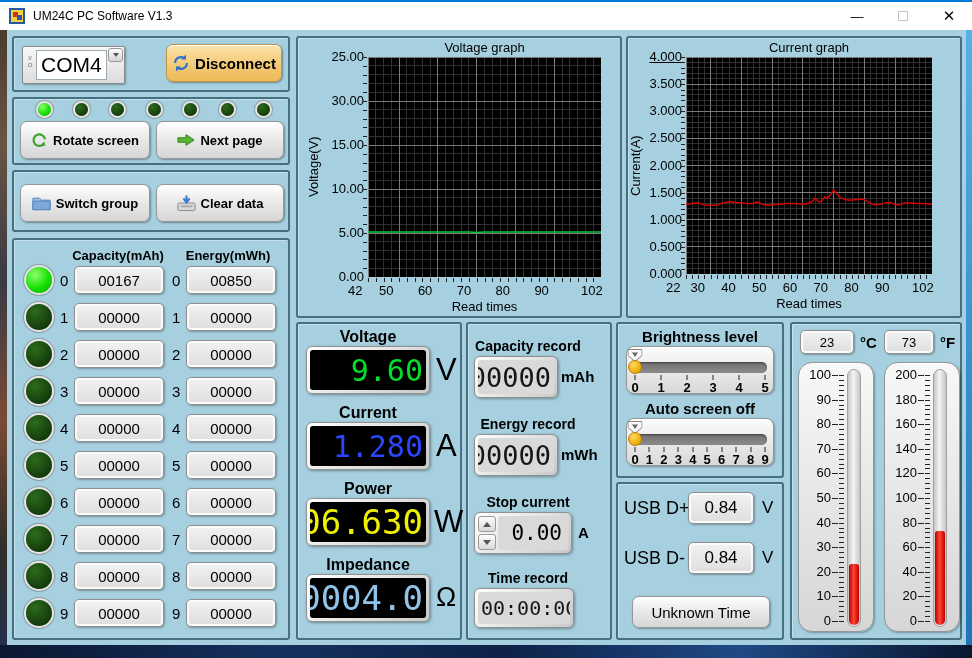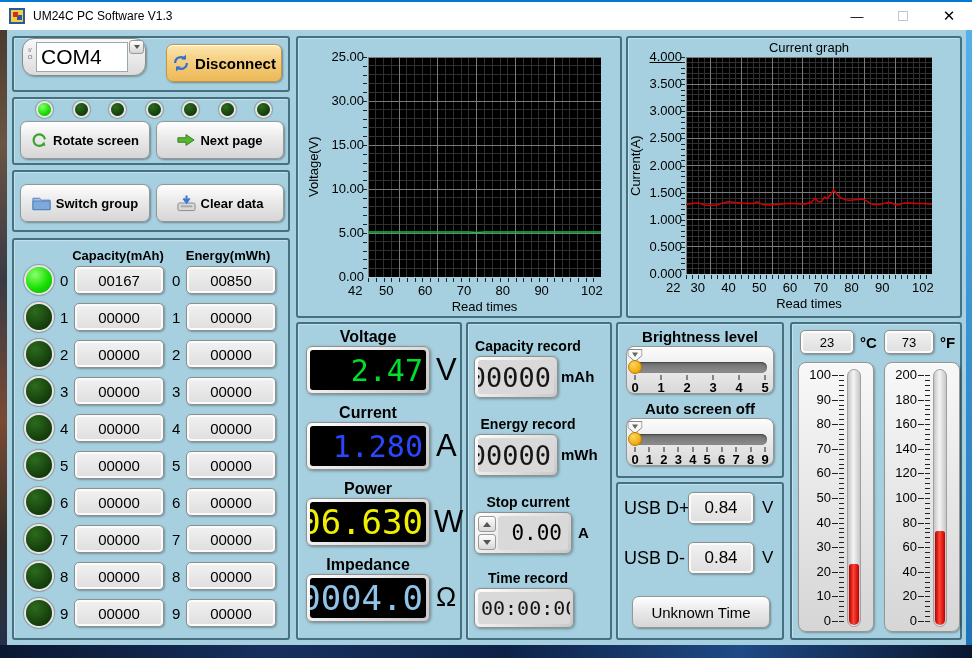--- a/index.html
+++ b/index.html
@@ -54,37 +54,37 @@
   .tri-down{width:0;height:0;border-left:4px solid transparent;border-right:4px solid transparent;border-top:5px solid #555}
   .spin-val{flex:1;background:#d9d9d9;border-radius:3px;display:flex;align-items:center;justify-content:flex-end;font-family:"DejaVu Sans Mono",monospace;font-size:21px;padding-right:6px}
   
   .slider-frame{position:absolute;background:linear-gradient(#fcfcfc,#d8d8d8);border:1px solid #969696;border-radius:8px;box-shadow:1px 1px 2px rgba(0,0,0,.3),inset 0 1px 0 #fff}
   .track{position:absolute;left:6px;right:6px;top:15px;height:11px;background:linear-gradient(#6f6f6f,#8d8d8d);border-radius:6px;box-shadow:inset 0 1px 2px rgba(0,0,0,.45)}
   .knob{position:absolute;top:13px;width:14px;height:14px;border-radius:50%;background:radial-gradient(circle at 35% 30%,#ffd75e,#f0a80a 70%);border:1px solid #b47f00;transform:translateX(-50%)}
   .pointer{position:absolute;top:1px;width:15px;height:13px;transform:translateX(-50%)}
   .stick{position:absolute;top:28px;width:1px;height:5px;background:#222;transform:translateX(-50%)}
   .snum{position:absolute;top:33px;font-size:13px;font-weight:bold;transform:translateX(-50%)}
   
-  .gauge{position:absolute;width:76px;background:linear-gradient(#f8f8f8,#d6d6d6);border:1px solid #969696;border-radius:8px;box-shadow:1px 1px 2px rgba(0,0,0,.3),inset 0 1px 0 #fff}
+  .gauge{position:absolute;width:76px;background:linear-gradient(#f8f8f8,#d6d6d6);border:1px solid #969696;border-radius:14px;box-shadow:1px 1px 2px rgba(0,0,0,.3),inset 0 1px 0 #fff}
   .tnum{position:absolute;left:2px;width:30px;text-align:right;font-size:13px}
   .tmaj{position:absolute;left:33px;width:6px;height:1px;background:#222}
   .tstrip{position:absolute;left:40px;width:5px}
   .tube{position:absolute;left:48px;top:6px;width:14px;height:258px;background:linear-gradient(90deg,#c6c6c6,#f4f4f4 45%,#c6c6c6);border:1px solid #a0a0a0;border-radius:7px}
   .tfill{position:absolute;left:1px;right:1px;bottom:1px;background:linear-gradient(90deg,#b00000,#ff4433 45%,#c00000);border-radius:3px 3px 6px 6px}
   
   .graph-title{position:absolute;top:2px;font-size:13px;text-align:center}
   .plot{position:absolute;background:#000}
   .ylabel{position:absolute;writing-mode:vertical-rl;transform:rotate(180deg);text-align:center;font-size:13px;width:16px}
   .xlabel{position:absolute;font-size:13px;text-align:center}
   .ytick,.xtick{position:absolute;font-size:13px}
   .ytick{text-align:right;width:44px}
   .xtick{width:40px}
   .tickstrip{position:absolute}
   
-  .combo-frame{position:absolute;left:8px;top:0;width:124px;height:38px;background:linear-gradient(#f8f8f8,#dcdcdc);border:1px solid #8a8a8a;border-radius:12px;box-shadow:1px 1px 2px rgba(0,0,0,.3)}
+  .combo-frame{position:absolute;left:8px;top:8px;width:103px;height:38px;background:linear-gradient(#f8f8f8,#dcdcdc);border:1px solid #8a8a8a;border-radius:2px;box-shadow:1px 1px 2px rgba(0,0,0,.3)}
   .combo-field{position:absolute;left:13px;top:3px;right:17px;bottom:3px;background:#fff;border:1px solid #9aa8b0;display:flex;align-items:center;padding-left:4px;font-size:21px}
   .io-icon{position:absolute;left:2px;top:8px;width:10px;height:20px;font-size:6px;line-height:7px;color:#667;text-align:center}
   .dd-btn{position:absolute;right:1px;top:1px;width:15px;height:14px;background:linear-gradient(#fff,#d5d5d5);border:1px solid #999;border-radius:3px;display:flex;align-items:center;justify-content:center}
   .dd-btn .tri-down{border-left-width:3px;border-right-width:3px;border-top-width:4px}
 </style>
 </head>
 <body>
 
 <div id="screen">
 
@@ -235,20 +235,21 @@
           <div class="led big"></div>
           <div class="gidx i1">9</div>
           <div class="val-box cap">00000</div>
           <div class="gidx i2">9</div>
           <div class="val-box en">00000</div>
         </div>
       </div>
   </div>
 
   <div class="panel" style="left:296px;top:36px;width:326px;height:282px">
+    <div class="graph-title" style="left:70px;width:233px">Voltage graph</div>
     <div class="ylabel" style="left:8px;top:19px;height:220px">Voltage(V)</div>
     <div class="plot" style="left:70px;top:19px;width:233px;height:220px"><svg width="233" height="220">
           <line x1="0" y1="0" x2="0" y2="220" stroke="#303030" stroke-width="1" shape-rendering="crispEdges"></line>
           <line x1="7.766666666666667" y1="0" x2="7.766666666666667" y2="220" stroke="#303030" stroke-width="1" shape-rendering="crispEdges"></line>
           <line x1="15.533333333333333" y1="0" x2="15.533333333333333" y2="220" stroke="#303030" stroke-width="1" shape-rendering="crispEdges"></line>
           <line x1="23.3" y1="0" x2="23.3" y2="220" stroke="#303030" stroke-width="1" shape-rendering="crispEdges"></line>
           <line x1="31.066666666666666" y1="0" x2="31.066666666666666" y2="220" stroke="#303030" stroke-width="1" shape-rendering="crispEdges"></line>
           <line x1="38.83333333333333" y1="0" x2="38.83333333333333" y2="220" stroke="#303030" stroke-width="1" shape-rendering="crispEdges"></line>
           <line x1="46.6" y1="0" x2="46.6" y2="220" stroke="#303030" stroke-width="1" shape-rendering="crispEdges"></line>
           <line x1="54.36666666666667" y1="0" x2="54.36666666666667" y2="220" stroke="#303030" stroke-width="1" shape-rendering="crispEdges"></line>
@@ -459,21 +460,21 @@
       <div class="xtick" style="left: 216.35px; top: 242px;">80</div>
       <div class="xtick" style="left: 247.1px; top: 242px;">90</div>
       <div class="xtick" style="left: 284px; top: 242px;">102</div>
       <div class="tickstrip" style="left: 58px; top: 237px; width: 246px; height: 4px; background: repeating-linear-gradient(90deg, rgb(34, 34, 34) 0px, rgb(34, 34, 34) 1px, transparent 1px, transparent 6.15px);"></div>
       <div class="tickstrip" style="left: 53px; top: 19px; width: 4px; height: 217px; background: repeating-linear-gradient(rgb(34, 34, 34) 0px, rgb(34, 34, 34) 1px, transparent 1px, transparent 5.43px);"></div>
     </div>
 
   <div class="panel" style="left:296px;top:322px;width:166px;height:318px">
     <div class="lbl m-lbl" style="top:4px">Voltage</div>
     <div class="lcd" style="left:8px;top:22px;width:124px;height:48px">
-        <div class="lcd-inner" style="font-size: 30px; color: rgb(0, 224, 42);">2.47</div>
+        <div class="lcd-inner" style="font-size: 30px; color: rgb(0, 224, 42);">9.60</div>
       </div>
     <div class="unit-big" style="left:138px;top:28px">V</div>
 
     <div class="lbl m-lbl" style="top:80px">Current</div>
     <div class="lcd" style="left:8px;top:98px;width:124px;height:48px">
         <div class="lcd-inner" style="font-size: 30px; color: rgb(42, 70, 255);">1.280</div>
       </div>
     <div class="unit-big" style="left:138px;top:104px">A</div>
 
     <div class="lbl m-lbl" style="top:156px">Power</div>

